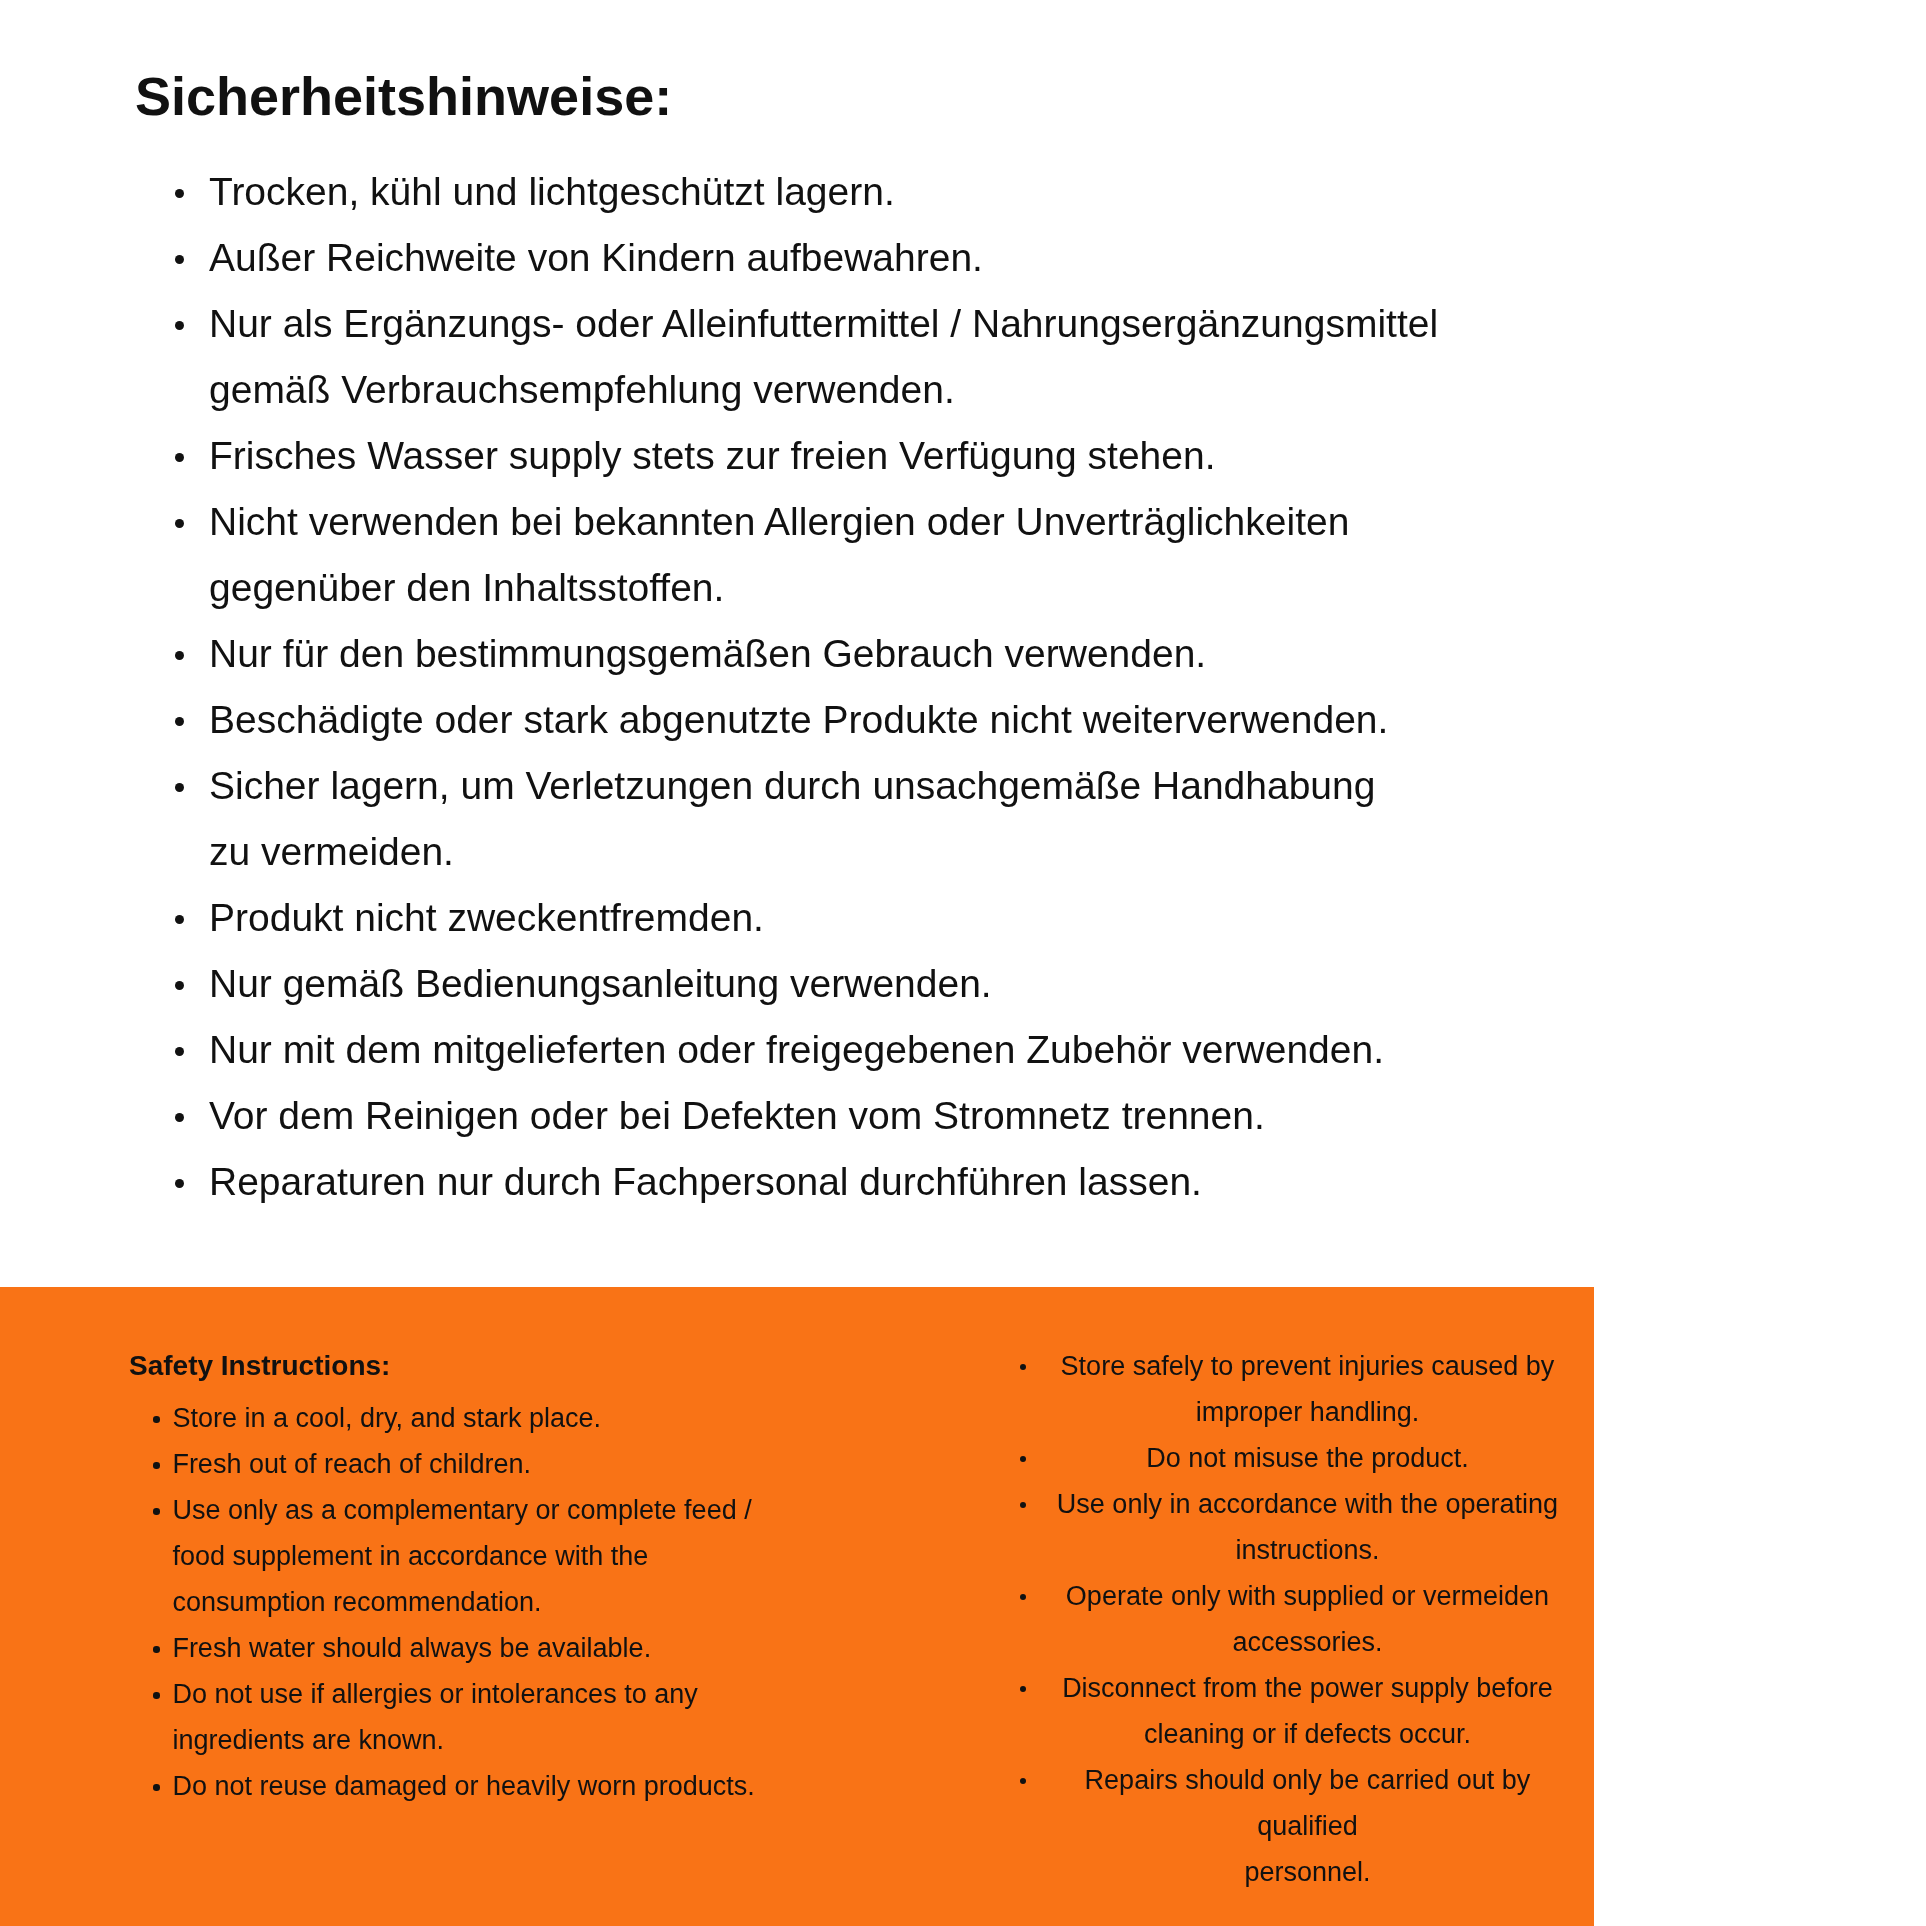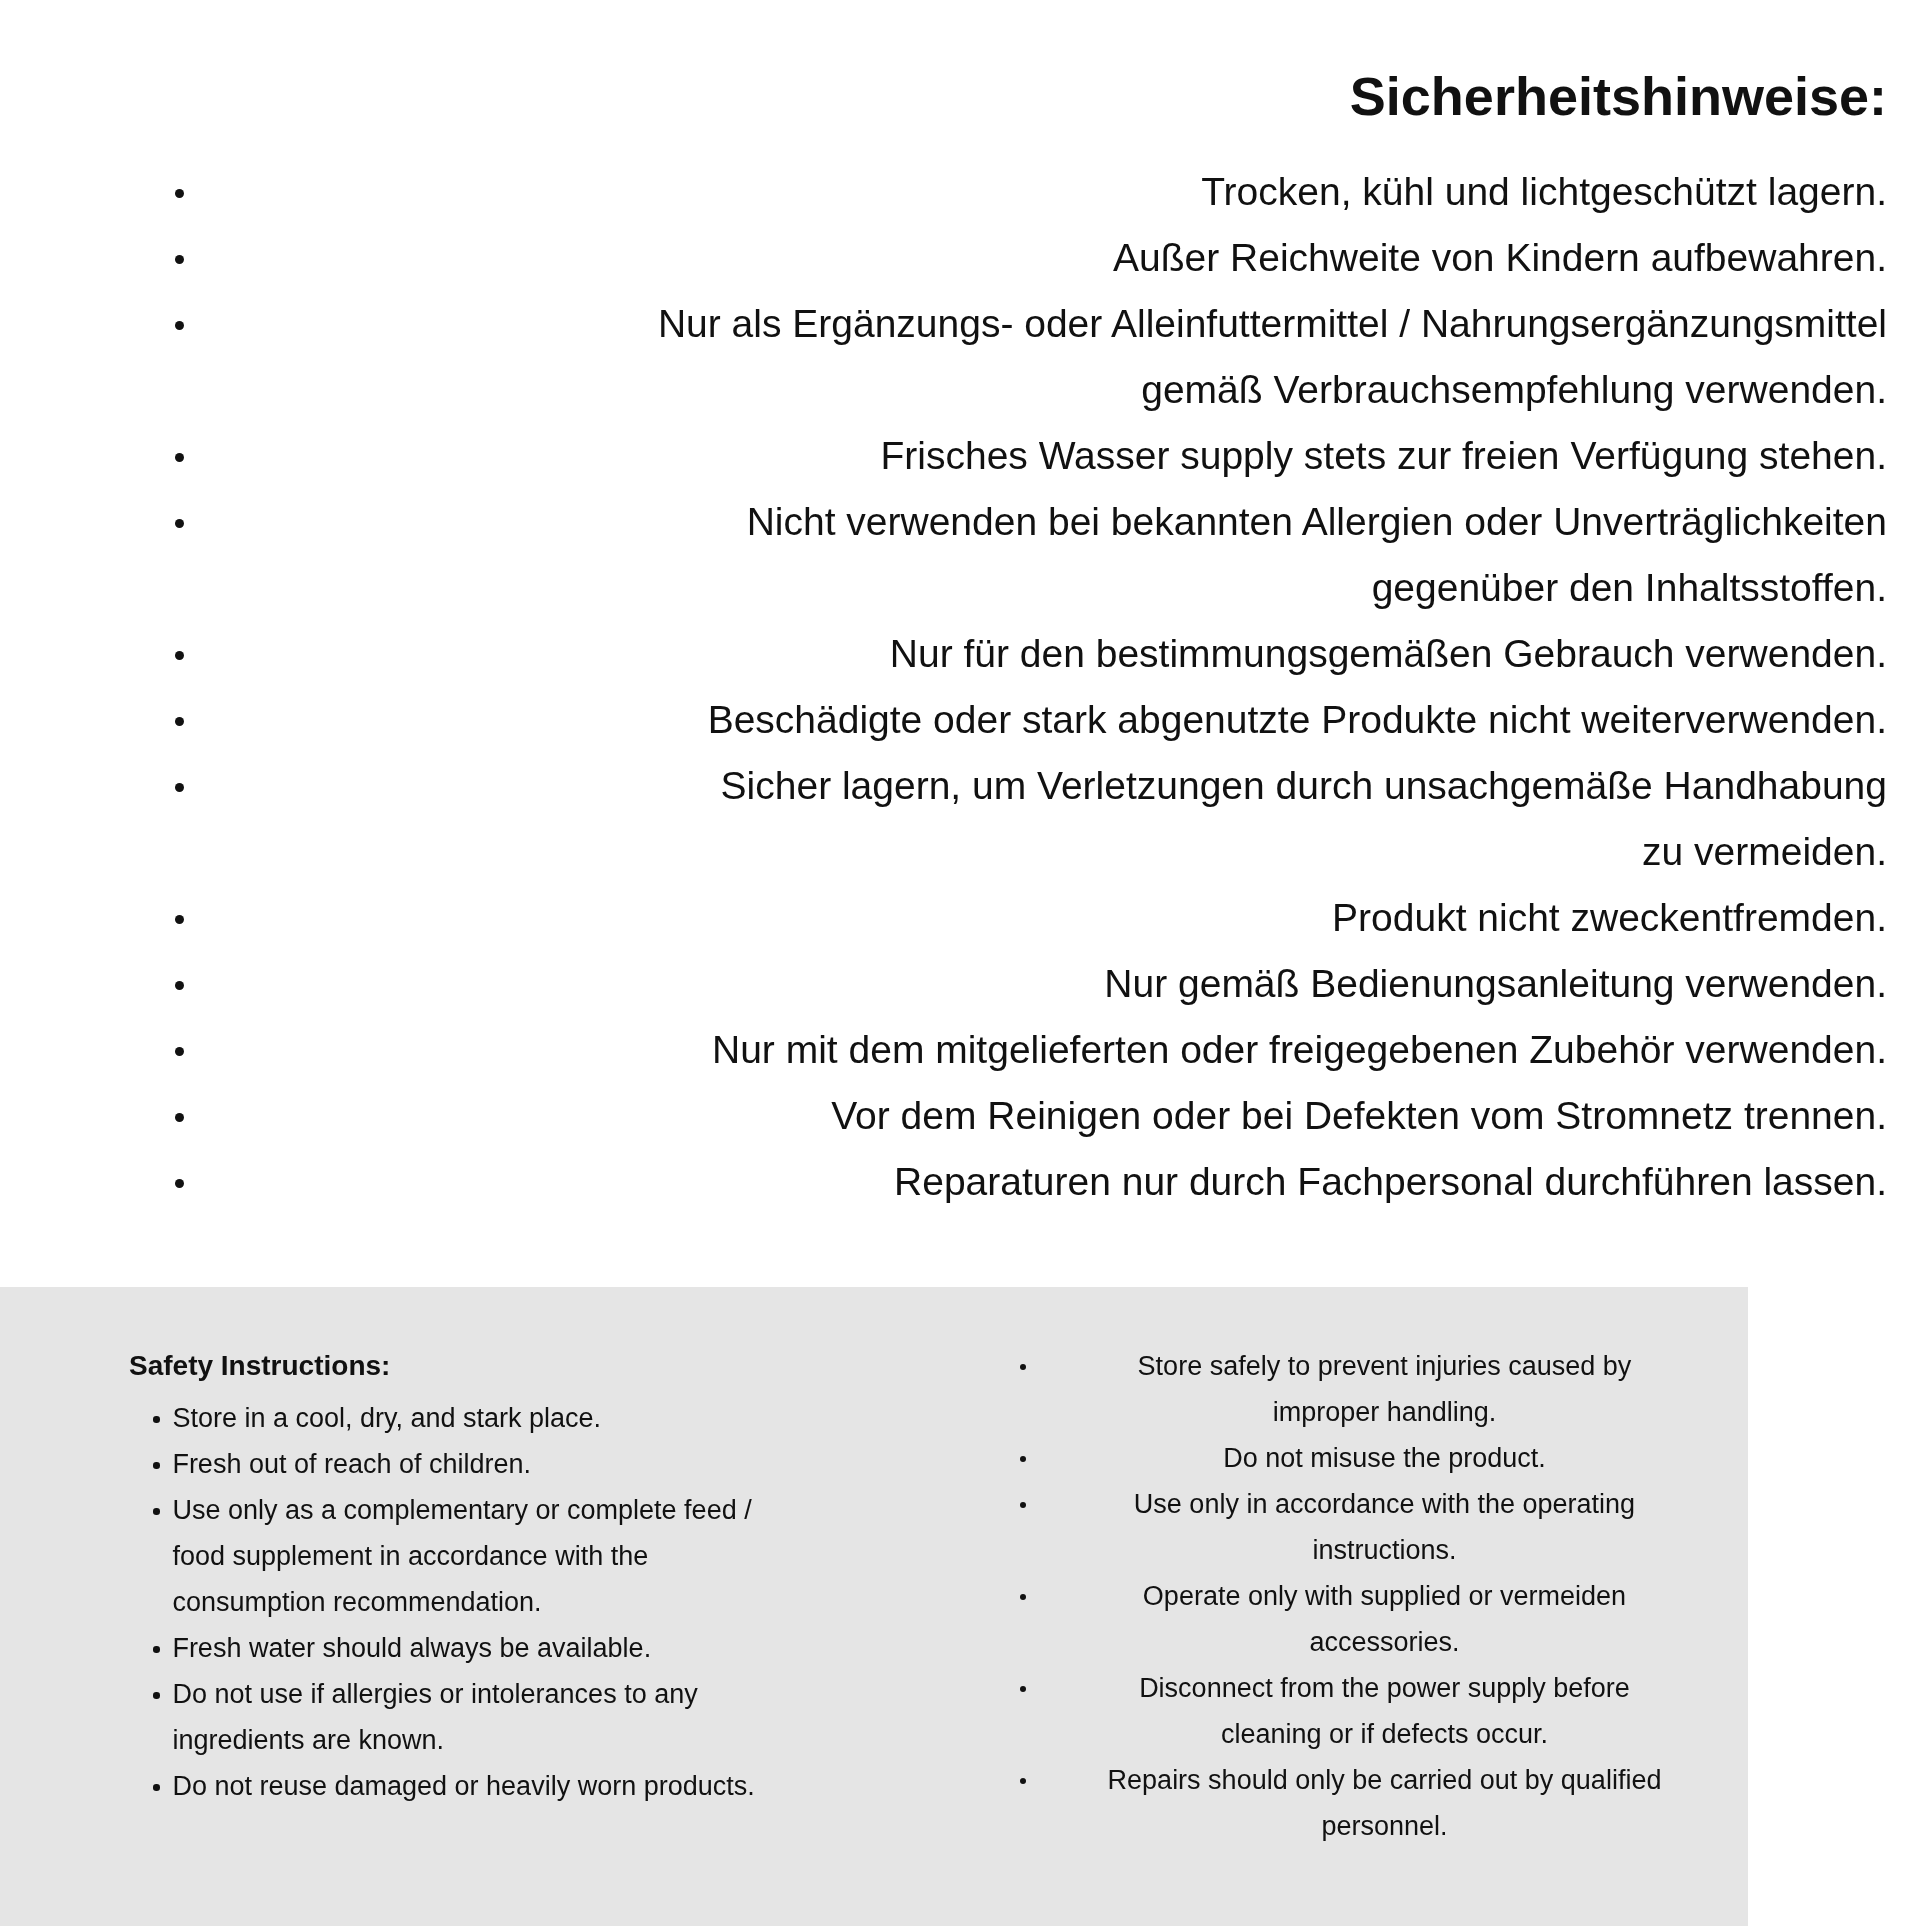--- a/index.html
+++ b/index.html
@@ -5,42 +5,42 @@
   html, body { margin: 0; padding: 0; }
   body {
     width: 1926px; height: 1926px;
     background: #ffffff;
     font-family: "Liberation Sans", sans-serif;
     color: #111111;
   }
   .page { position: relative; width: 1926px; height: 1926px; overflow: hidden; }
 
   
-  .top-section { height: 942px; box-sizing: border-box; padding: 64px 39px 0 0; text-align: right; }
+  .top-section { height: 942px; box-sizing: border-box; padding: 64px 39px 0 0; }
   .de-title {
     margin: 0 0 0 135px;
     font-size: 54px; line-height: 65px; font-weight: 700;
   }
   ul.safety-list { list-style: none; margin: 0; padding: 0; }
   ul.de-list {
     margin: 30px 0 0 175px;
     font-size: 39px; line-height: 66px;
   }
   ul.de-list li { position: relative; padding-left: 34px; }
   ul.de-list .dot {
     position: absolute; left: 0; top: 29.5px;
     width: 9px; height: 9px; border-radius: 50%; background: #111111;
   }
   .li-text { white-space: pre-line; }
 
   
   .bottom-section {
     position: absolute; left: 0; top: 1287px;
-    width: 1748px; height: 639px;
-    background: #e5e5e5;
+    width: 1594px; height: 639px;
+    background: #f97316;
     box-sizing: border-box;
     padding: 56px 26px 0 129px;
     display: flex;
   }
   .col-left { width: 891px; flex: 0 0 auto; }
   .col-right { flex: 1 1 auto; }
   .en-title {
     margin: 0 0 6.4px 0;
     font-size: 28px; line-height: 46px; font-weight: 700;
   }

